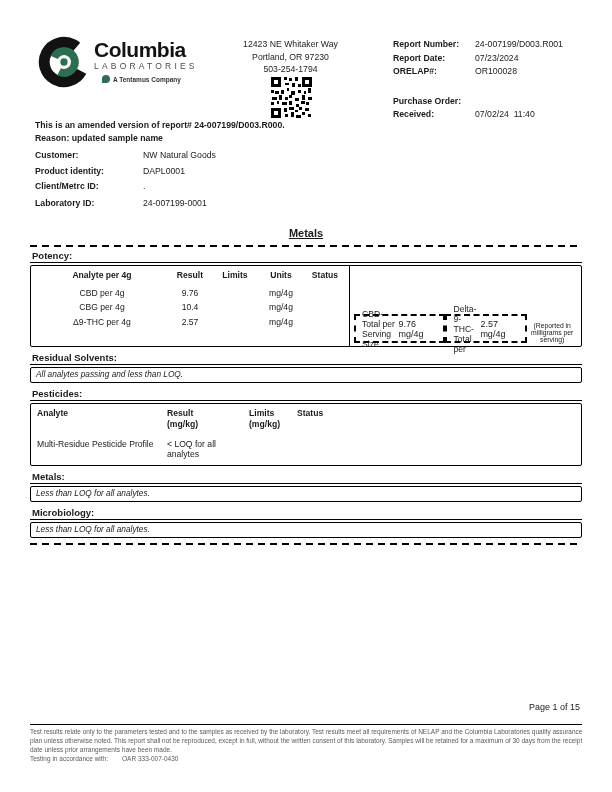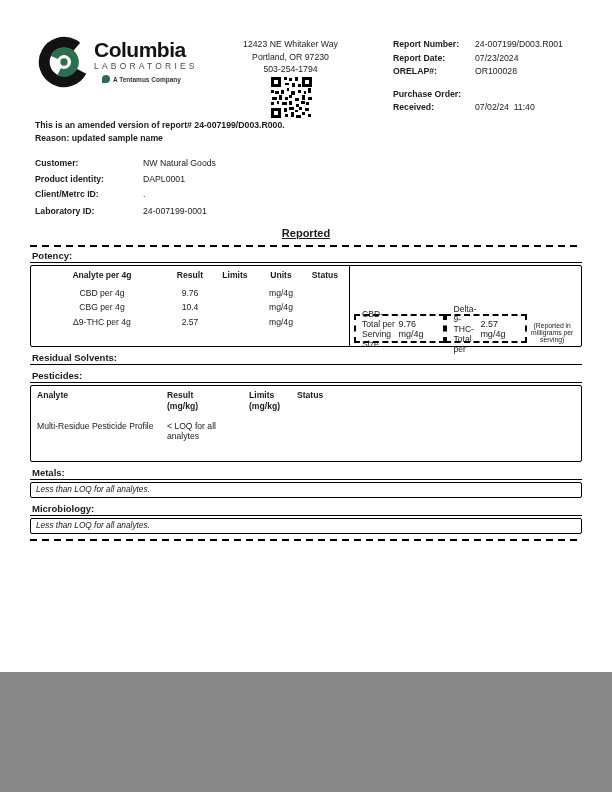--- a/index.html
+++ b/index.html
@@ -1,19 +1,19 @@
 <!DOCTYPE html>
 <html><head>
 <meta charset="utf-8">
 <style>
   * { margin:0; padding:0; box-sizing:border-box; }
   html,body { background:#888; }
   body { font-family:"Liberation Sans","DejaVu Sans",sans-serif; }
   .page {
-    position:relative; width:612px; height:672px; background:#fff;
+    position:relative; width:612px; height:792px; background:#fff;
     margin:0 auto; overflow:hidden; color:#1a1a1a;
   }
 
   
   .logo-wrap { position:absolute; left:38px; top:36px; display:flex; align-items:flex-start; gap:4px; }
   .logo-text { display:flex; flex-direction:column; padding-top:3px; }
   .logo-name { font-size:21px; font-weight:bold; letter-spacing:-0.5px; color:#121212; line-height:22px; }
   .logo-sub { font-size:8.5px; letter-spacing:3.2px; color:#4a4a4a; line-height:11px; }
   .tagline { display:flex; align-items:center; gap:3px; margin-top:3px; margin-left:8px; }
   .tagline-dot { width:8px; height:8px; border-radius:50% 50% 50% 0; background:#2d6e4f; }
@@ -23,21 +23,21 @@
           font-size:8.7px; line-height:12.5px; color:#222; }
   .qr { position:absolute; left:271px; top:77px; }
 
   .rinfo { position:absolute; left:393px; top:38px; width:195px; font-size:8.7px; }
   .rinfo-row { display:flex; line-height:13.6px; }
   .rinfo-label { width:82px; font-weight:bold; }
   .rinfo-value { white-space:pre-wrap; }
 
   
   .amend { position:absolute; left:35px; top:119px; font-size:8.7px; font-weight:bold; line-height:13px; }
-  .sinfo { position:absolute; left:35px; top:156px; font-size:8.7px; }
+  .sinfo { position:absolute; left:35px; top:148px; font-size:8.7px; }
   .sinfo-row { display:flex; line-height:15.6px; }
   .sinfo-label { width:108px; font-weight:bold; }
 
   
   .summary-title { position:absolute; top:227px; left:0; right:0; text-align:center;
                    font-size:11px; font-weight:bold; text-decoration:underline; }
   .sections { position:absolute; left:30px; right:30px; top:243px; }
   .dashes { height:2px; background:repeating-linear-gradient(90deg,#000 0 7px,transparent 7px 12px); }
   .dashes.top { margin:2px 0 3px; }
   .dashes.bottom { margin-top:3px; }
@@ -59,21 +59,21 @@
                align-items:center; padding:5px 6px; height:29px; }
   .total-box + .total-box { margin-top:3px; }
   .total-label { font-size:8.6px; }
   .total-value { font-size:9px; padding-right:14px; }
   .totals-note { text-align:center; font-size:6.8px; margin-top:4px; }
 
   
   .note-box { font-size:8.3px; font-style:italic; padding:1px 5px 2px; line-height:11px; }
 
   
-  .pest-box { padding:4px 4px 20px 6px; }
+  .pest-box { padding:4px 4px 6px 6px; }
   .pest-grid { display:grid; grid-template-columns:130px 82px 48px 1fr; font-size:8.6px; }
   .pest-grid .h { font-weight:bold; line-height:10.5px; padding-bottom:2px; }
   .pest-grid .cell { padding-top:8px; }
 
   
   .page-num { position:absolute; right:32px; top:702px; font-size:9px; }
   .site { position:absolute; left:0; right:0; top:713px; text-align:center;
           font-size:8px; font-weight:bold; text-decoration:underline; }
   .foot-rule { position:absolute; left:30px; right:30px; top:724px; border-top:1.6px solid #000; }
   .fineprint { position:absolute; left:30px; right:28px; top:727px; font-size:6.5px;
@@ -165,21 +165,21 @@
       <span class="rinfo-value">24-007199/D003.R001</span>
     </div>
     <div class="rinfo-row">
       <span class="rinfo-label">Report Date:</span>
       <span class="rinfo-value">07/23/2024</span>
     </div>
     <div class="rinfo-row">
       <span class="rinfo-label">ORELAP#:</span>
       <span class="rinfo-value">OR100028</span>
     </div>
-    <div class="rinfo-row" style="margin-top:9px;">
+    <div class="rinfo-row" style="margin-top:16px;">
       <span class="rinfo-label">Purchase Order:</span>
       <span class="rinfo-value"></span>
     </div>
     <div class="rinfo-row">
       <span class="rinfo-label">Received:</span>
       <span class="rinfo-value">07/02/24  11:40</span>
     </div>
   </div>
 
   <div class="amend">
@@ -199,21 +199,21 @@
     <div class="sinfo-row">
       <span class="sinfo-label">Client/Metrc ID:</span>
       <span>.</span>
     </div>
     <div class="sinfo-row" style="margin-top:1px;">
       <span class="sinfo-label">Laboratory ID:</span>
       <span>24-007199-0001</span>
     </div>
   </div>
 
-  <div class="summary-title">Reported</div>
+  <div class="summary-title">Metals</div>
 
   <div class="sections">
     <div class="dashes top"></div>
 
     <div class="section">
       <div class="section-header">Potency:</div>
       <div class="section-box potency-box">
         <div class="pt-left">
           <div class="pt-grid">
             <div class="h">Analyte per 4g</div>
@@ -250,20 +250,21 @@
             <span class="total-label">Delta-9-THC-Total per</span>
             <span class="total-value">2.57 mg/4g</span>
           </div>
           <div class="totals-note">(Reported in milligrams per serving)</div>
         </div>
       </div>
     </div>
 
     <div class="section">
       <div class="section-header">Residual Solvents:</div>
+      <div class="section-box note-box">All analytes passing and less than LOQ.</div>
     </div>
 
     <div class="section">
       <div class="section-header">Pesticides:</div>
       <div class="section-box pest-box">
         <div class="pest-grid">
           <div class="h">
             <div>Analyte</div>
             <div></div>
           </div>

